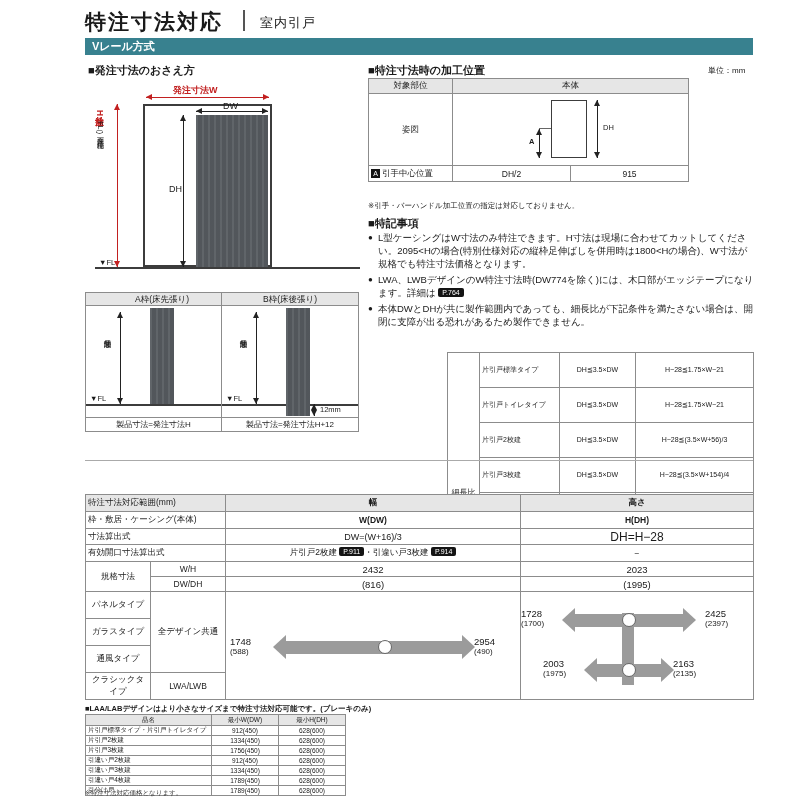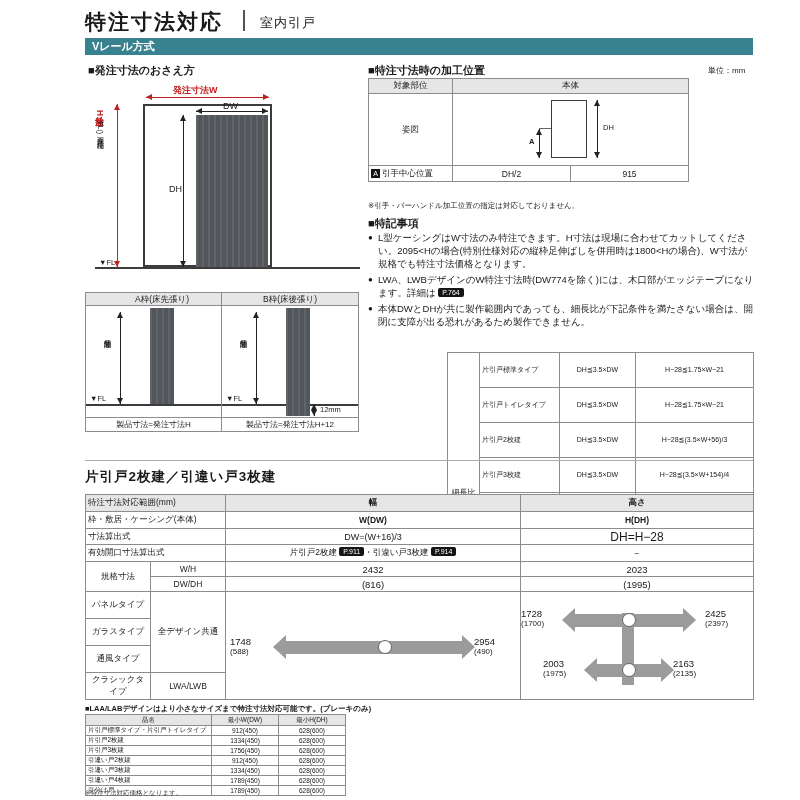--- a/index.html
+++ b/index.html
@@ -218,21 +218,20 @@
         </tr>
     <tr style="height:11.5px">
           <td>引分け戸</td>
           <td class="c">DH≦3.5×DW</td>
           <td class="c">H−28≦(3.5×W+38.5)/4</td>
         </tr>
   </tbody>
     </table>
 
   <div class="divline abs" style="left:85px;top:460px;width:668px"></div>
-  <div class="abs sechead2" style="left:85px;top:468px">片引戸2枚建／引違い戸3枚建</div>
 
   <table class="tbl" style="left:85px;top:494px;width:668px">
     <colgroup>
         <col style="width:65px">
         <col style="width:75px">
         <col style="width:295px">
         <col style="width:233px">
       </colgroup>
     <tbody>
         <tr style="height:17px">

